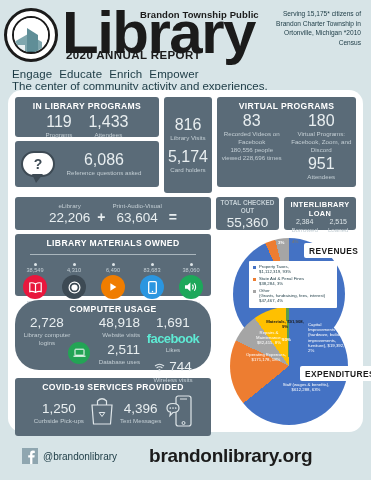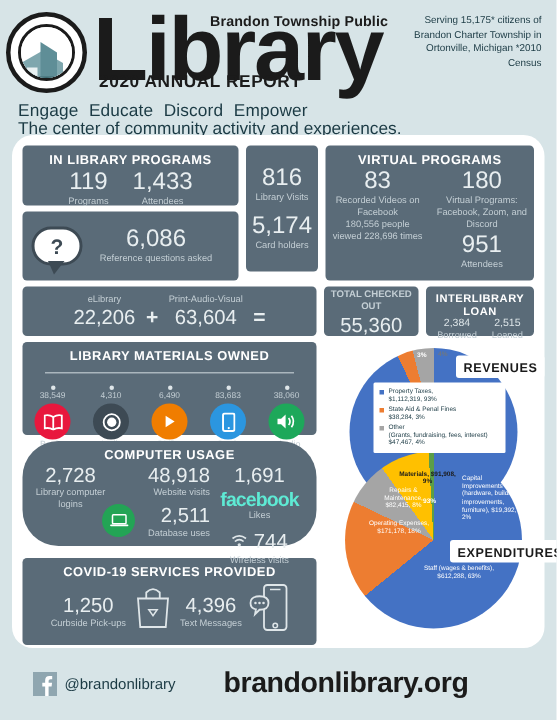--- a/index.html
+++ b/index.html
@@ -80,21 +80,21 @@
     display:flex; align-items:center; justify-content:center;
     font-size:14px; font-weight:700; color:#3d4a54;
   }
   .bubble:after {
     content:""; position:absolute; left:9px; bottom:-8px;
     border-left:4px solid transparent; border-right:7px solid transparent;
     border-top:9px solid #3d4a54;
   }
   .refq-txt { flex:1; text-align:center; }
 
-  .visits { height:84px; display:flex; flex-direction:column;
+  .visits { height:96px; display:flex; flex-direction:column;
             align-items:center; justify-content:center; gap:6px; text-align:center; }
 
   .virtual { height:90px; }
   .virt-cols { display:flex; margin-top:1px; }
   .virt-col { flex:1; text-align:center; padding:0 3px; }
 
   .row2 { display:flex; gap:5px; margin-top:4px; }
   .elib { width:196px; height:33px; display:flex; align-items:center;
           justify-content:center; gap:7px; padding:0 4px; }
   .elib-cell { text-align:center; }
@@ -179,21 +179,21 @@
       </div>
     </div>
     <div class="title-wrap">
       <div class="title-small">Brandon Township Public</div>
       <div class="title-main">Library</div>
       <div class="title-sub">2020 ANNUAL REPORT</div>
     </div>
   </div>
   <div class="serving">Serving 15,175* citizens of Brandon Charter Township in Ortonville, Michigan *2010 Census</div>
   <div class="tagline1">
-    <span>Engage</span><span>Educate</span><span>Discord</span><span>Empower</span>
+    <span>Engage</span><span>Educate</span><span>Enrich</span><span>Empower</span>
   </div>
   <div class="tagline2">The center of community activity and experiences.</div>
 </div>
 
 <div class="card">
 
   <div class="grid-top">
     <div class="col-left">
       <div class="panel inlib">
         <div class="p-title">IN LIBRARY PROGRAMS</div>

